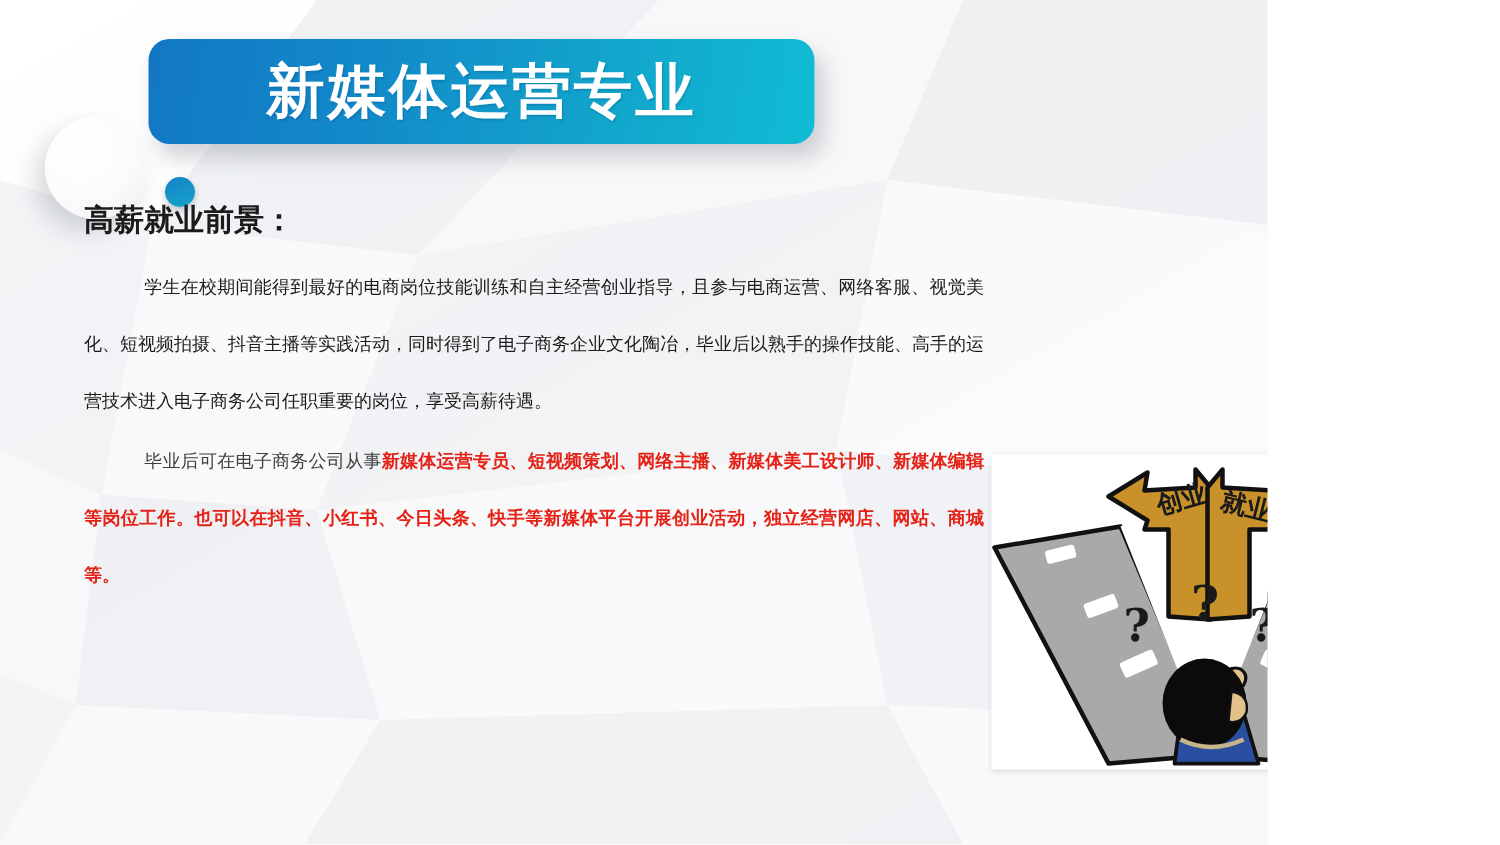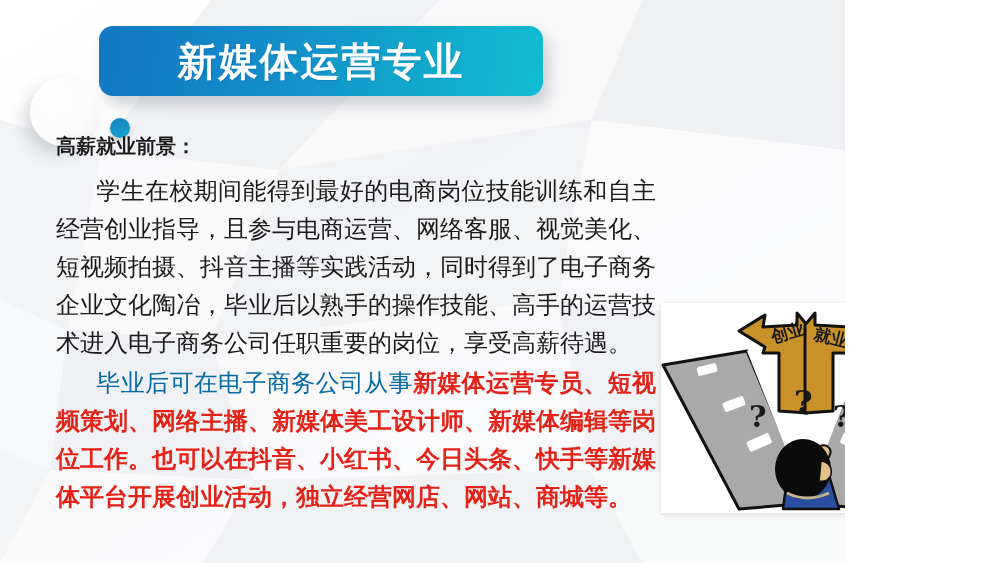--- a/index.html
+++ b/index.html
@@ -81,35 +81,35 @@
   .heading {
     font-family: "DejaVu Sans", "Liberation Sans", sans-serif;
     font-size: 20px;
     font-weight: bold;
     color: #1b1b1b;
     line-height: 1.0;
     margin-bottom: 16px;
   }
   .para {
     font-family: "DejaVu Serif", "Liberation Serif", serif;
-    font-size: 24px;
+    font-size: 12px;
     color: #1b1b1b;
     line-height: 38px;
     text-align: justify;
     text-justify: inter-ideograph;
     margin: 0;
   }
   .para + .para { margin-top: 2px; }
   .indent { display: inline-block; width: 40px; }
   .para.red-para {
     color: #e42217;
     font-weight: bold;
   }
   .para.red-para .black-lead {
-    color: #0369a1;
+    color: #404040;
     font-weight: normal;
   }
 
   
   .illus {
     position: absolute;
     left: 661px;
     top: 303px;
     width: 290px;
     height: 210px;

